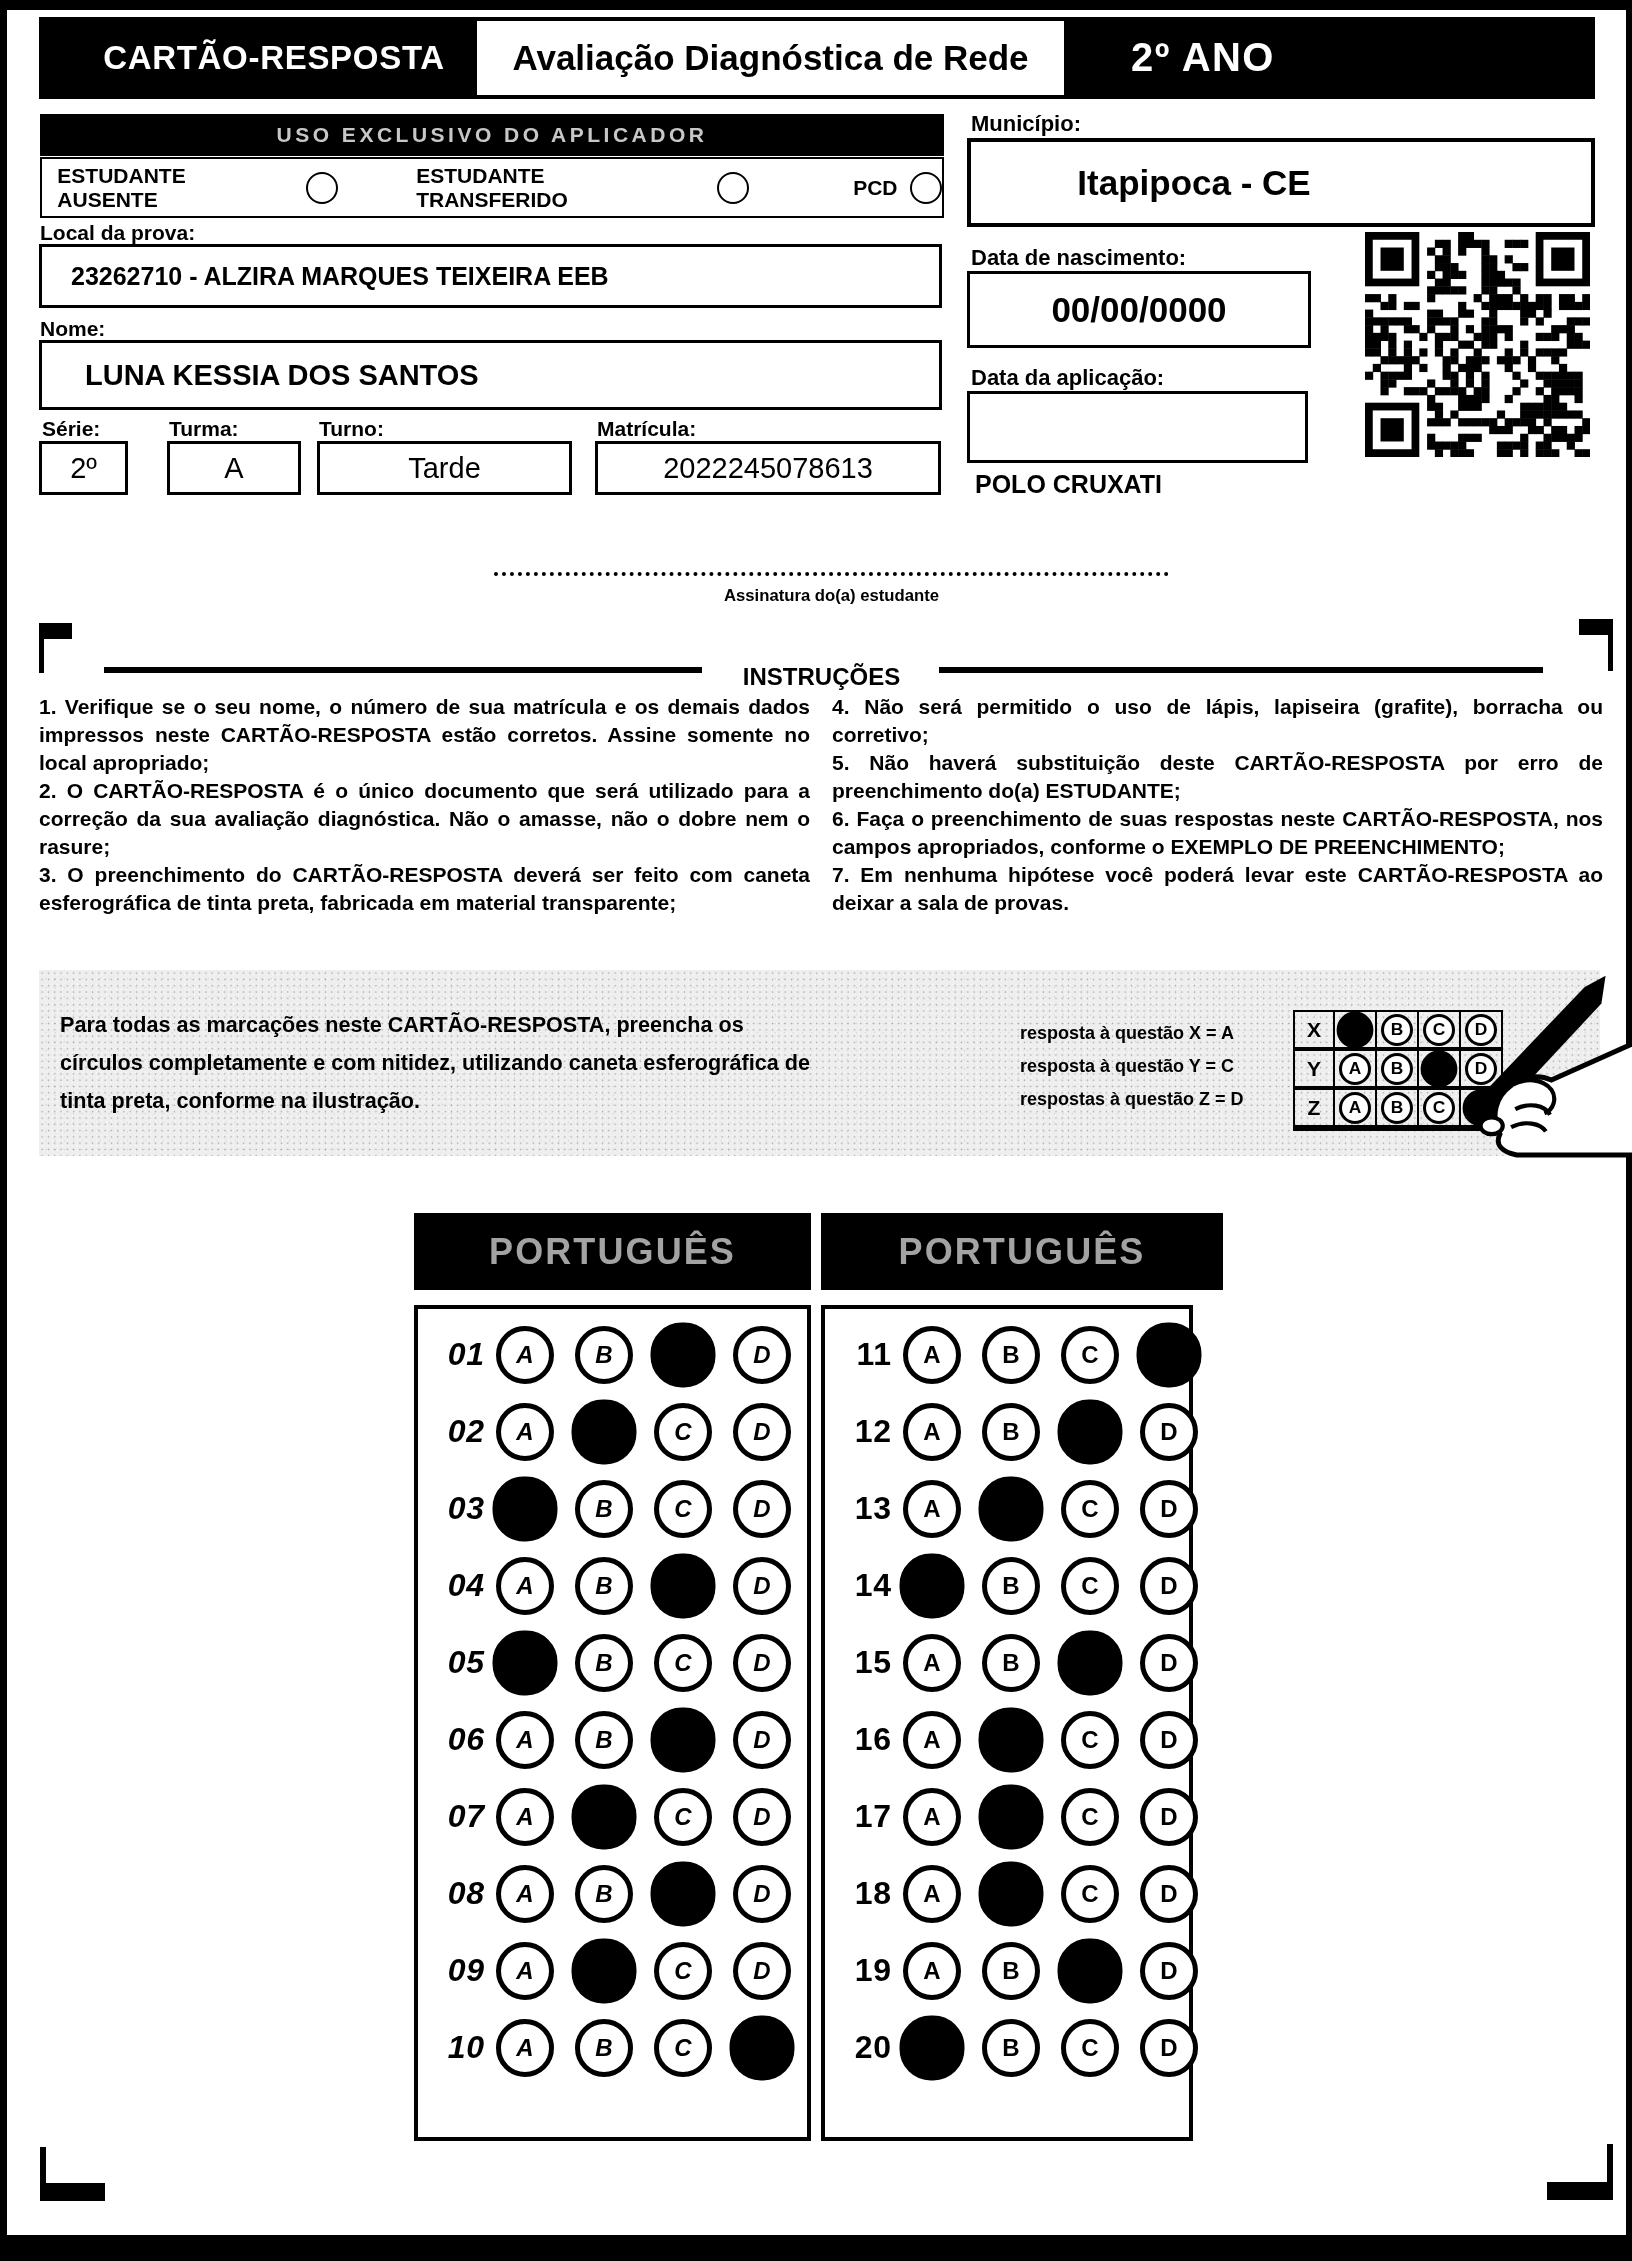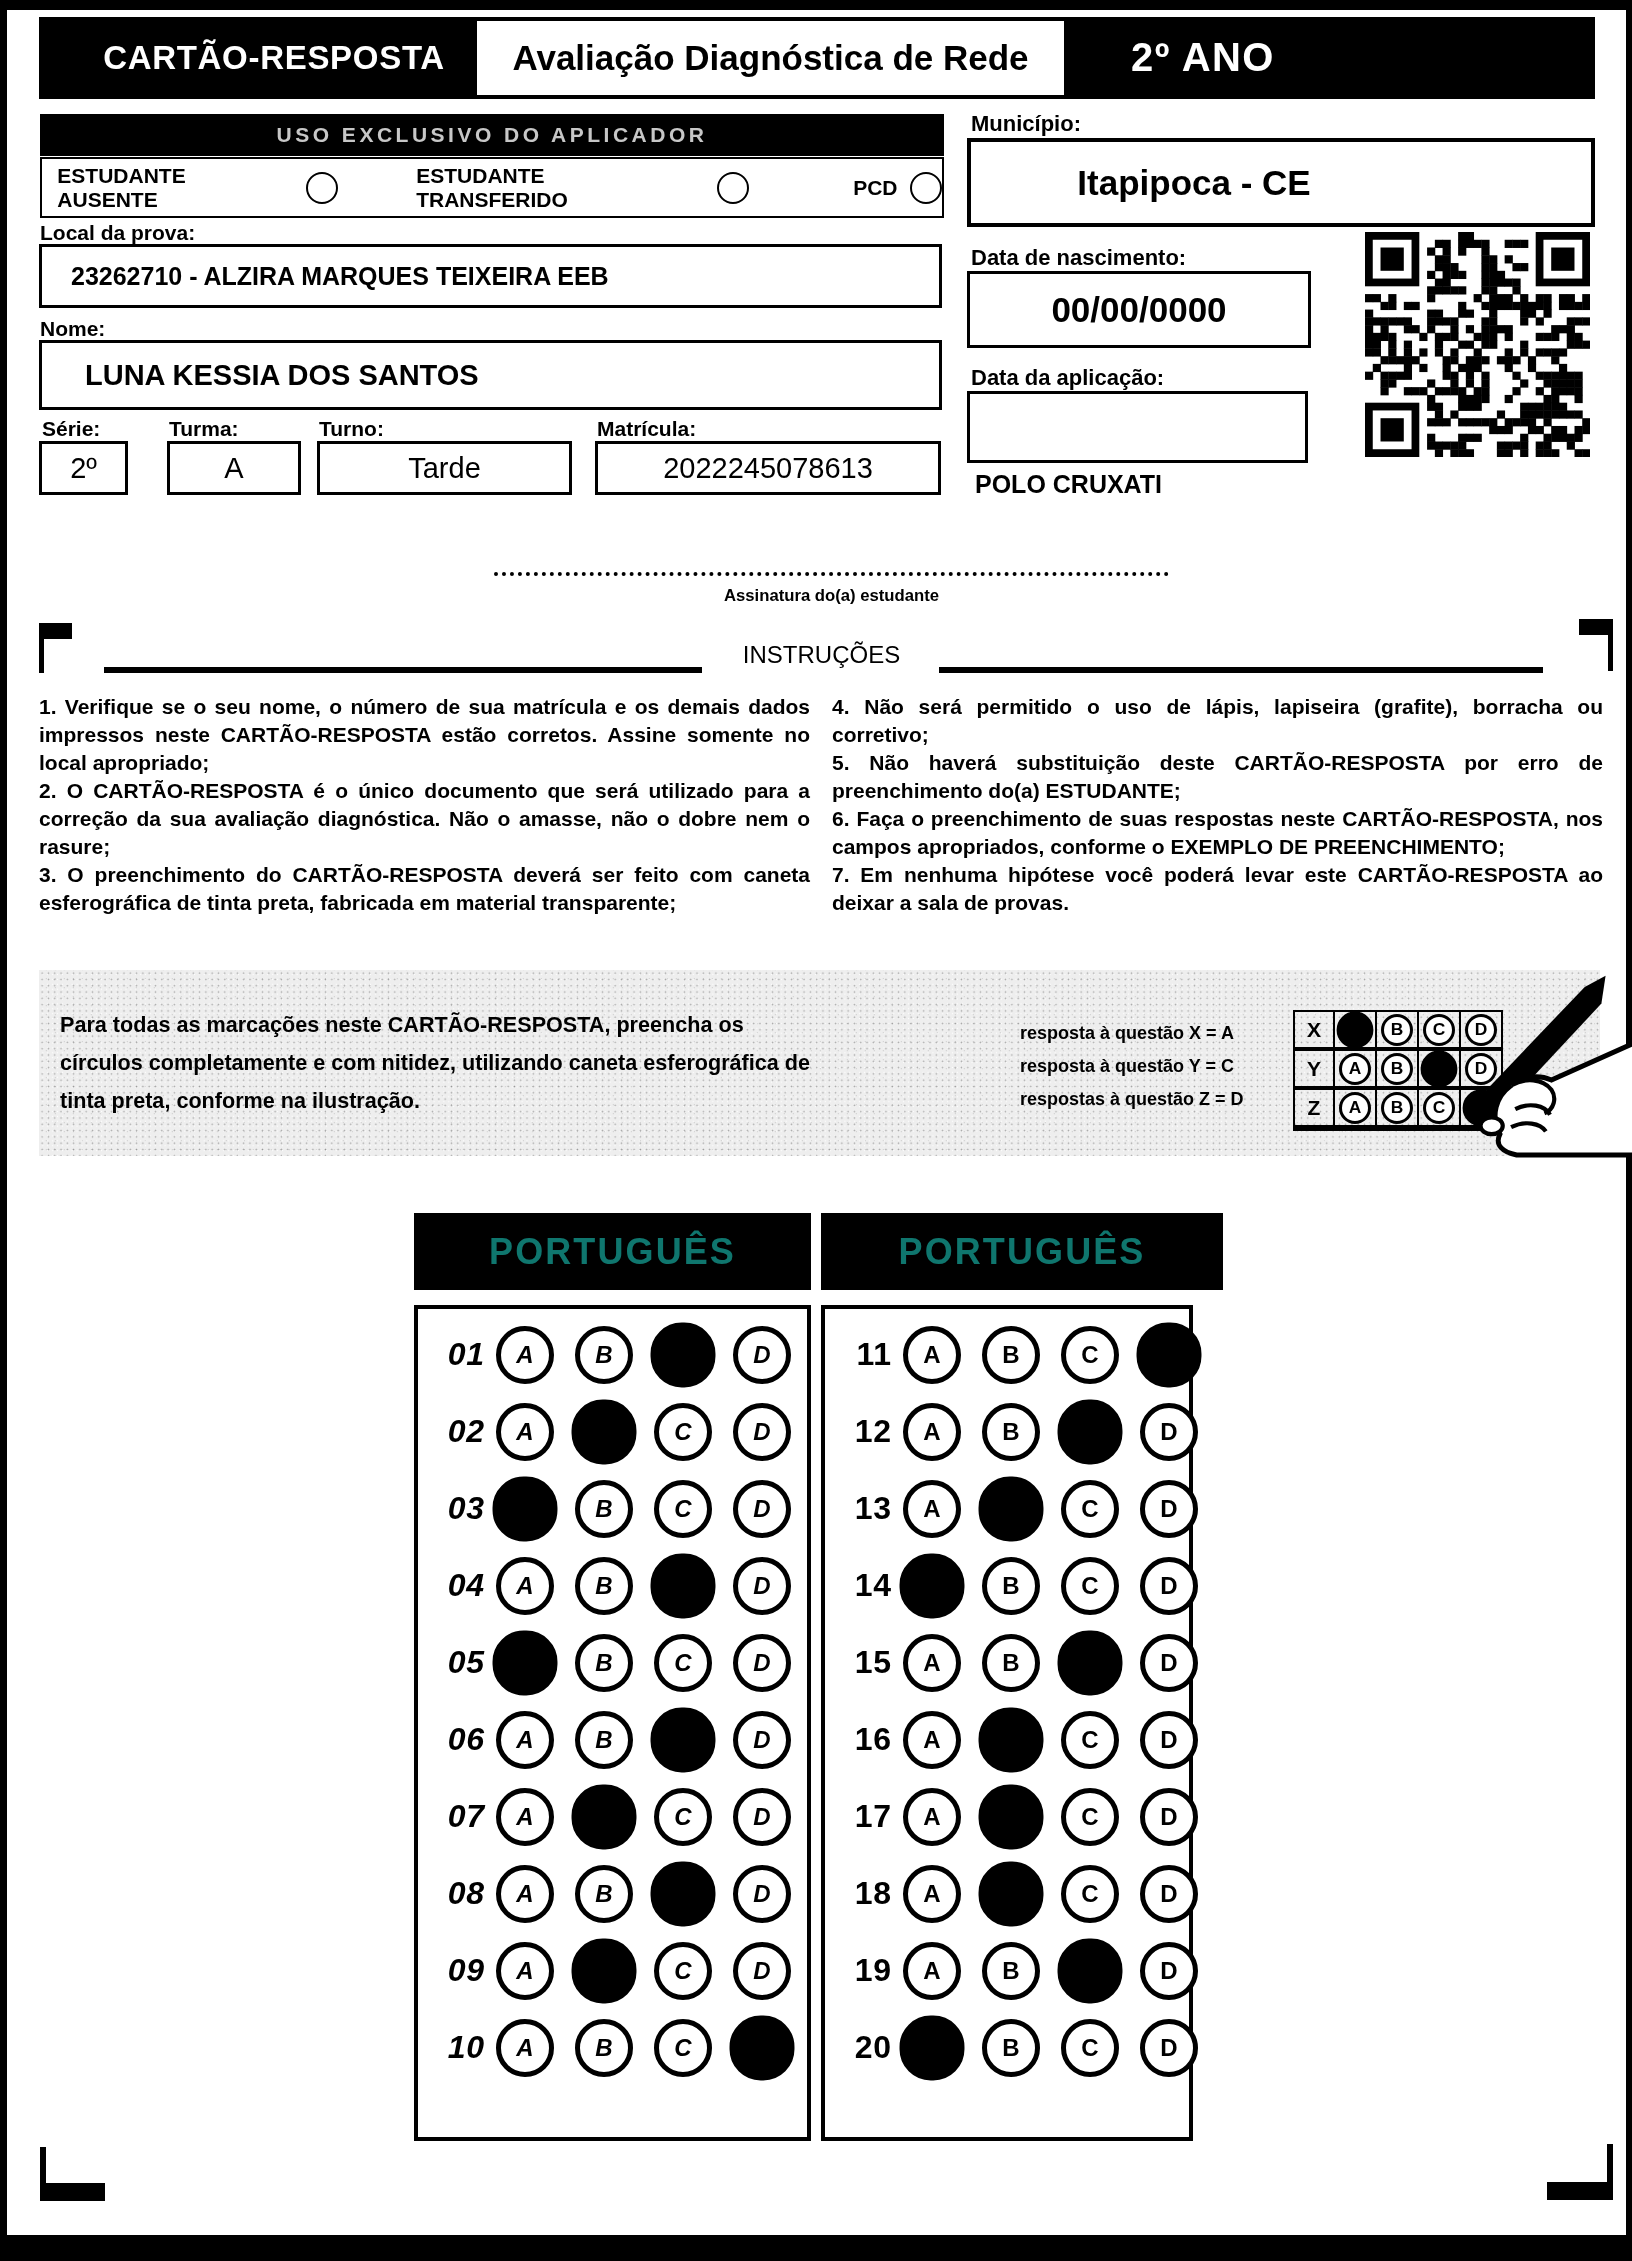--- a/index.html
+++ b/index.html
@@ -53,21 +53,21 @@
   #polo{left:975px;top:470px;font-size:25px;font-weight:bold;}
 
   
   #sig-line{left:494px;top:572px;width:675px;height:0;border-top:4.2px dotted #000;}
   #sig-label{left:494px;top:586px;width:675px;text-align:center;font-size:16.7px;font-weight:bold;}
 
   
   .cm{position:absolute;background:#000;}
 
   
-  #instr-title{left:710px;top:641px;width:223px;text-align:center;font-size:24px;font-weight:normal;}
+  #instr-title{left:710px;top:663px;width:223px;text-align:center;font-size:24px;font-weight:bold;}
   #instr-rule-l{left:104px;top:667px;width:598px;height:5.6px;background:#000;}
   #instr-rule-r{left:939px;top:667px;width:604px;height:5.6px;background:#000;}
   .instr-col{position:absolute;width:771px;}
   #instr-left{left:39px;top:693px;}
   #instr-right{left:832px;top:693px;}
   .instr-col p{margin:0;font-size:21px;font-weight:bold;line-height:28px;text-align:justify;}
 
   
   #band{left:39px;top:970px;width:1561px;height:186px;background-color:#eeeeee;
     background-image:
@@ -82,21 +82,21 @@
   #ex-grid{left:1293px;top:1010px;width:210px;border:2.8px solid #000;}
   .ex-row{display:flex;height:39px;border-bottom:4.2px solid #000;}
   .ex-label{width:38px;display:flex;align-items:center;justify-content:center;font-size:21px;font-weight:bold;}
   .ex-cell{flex:1;display:flex;align-items:center;justify-content:center;border-left:2.1px solid #000;}
   .ex-bubble{width:32px;height:32px;border:3.5px solid #000;border-radius:50%;background:#fff;
              display:flex;align-items:center;justify-content:center;font-size:17.4px;font-weight:bold;flex:none;}
   .ex-bubble.filled{background:#000;color:transparent;transform:scale(1.15);}
   #hand{left:1433px;top:973px;width:209px;height:182px;overflow:visible;}
 
   
-  .ans-hdr{position:absolute;background:#000;color:#0f766e;display:flex;align-items:center;justify-content:center;
+  .ans-hdr{position:absolute;background:#000;color:#a3a3a3;display:flex;align-items:center;justify-content:center;
            font-size:36px;font-weight:bold;letter-spacing:2.1px;}
   #ans-hdr-0{left:414px;top:1213px;width:397px;height:77px;}
   #ans-hdr-1{left:821px;top:1213px;width:402px;height:77px;}
   .ans-box{position:absolute;border:4.9px solid #000;background:#fff;padding-top:7px;padding-left:9.7px;}
   #ans-box-0{left:414px;top:1305px;width:397px;height:836px;font-style:italic;}
   #ans-box-1{left:821px;top:1305px;width:372px;height:836px;}
   .ans-row{display:flex;align-items:center;height:77px;}
   .q-num{width:57px;font-size:32px;font-weight:bold;text-align:right;margin-right:7px;letter-spacing:0.7px;flex:none;}
   .bubble{width:58px;height:58px;border:5.6px solid #000;border-radius:50%;background:#fff;
           display:flex;align-items:center;justify-content:center;font-size:24px;font-weight:bold;

